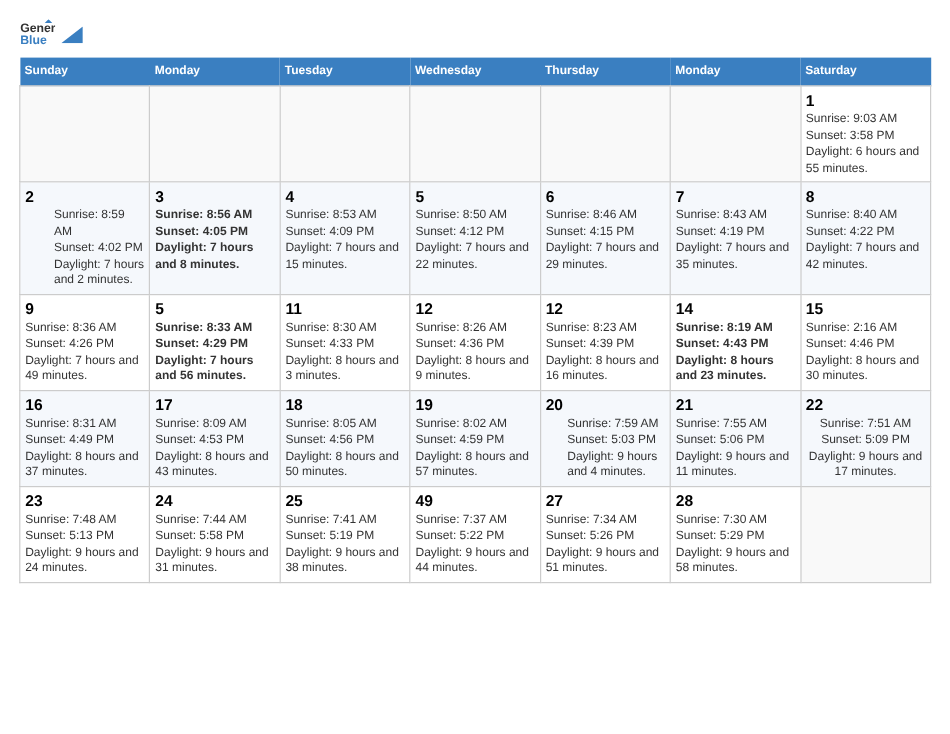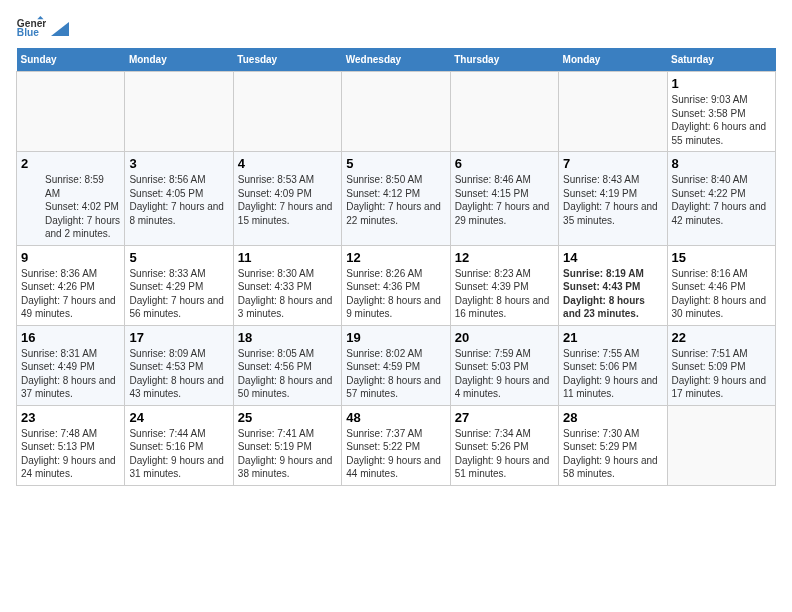--- a/index.html
+++ b/index.html
@@ -134,21 +134,21 @@
       </tr>
       <tr>
         <td>
           <span class="day-number">2</span>
           <div class="day-info" style="white-space: pre-line; margin-left: 24px;">Sunrise: 8:59 AM
 Sunset: 4:02 PM
 Daylight: 7 hours and 2 minutes.</div>
         </td>
         <td>
           <span class="day-number">3</span>
-          <div class="day-info" style="white-space: pre-line;">Sunrise: 8:56 AM
+          <div class="day-info" style="white-space: pre-line; font-weight: bold;">Sunrise: 8:56 AM
 Sunset: 4:05 PM
 Daylight: 7 hours and 8 minutes.</div>
         </td>
         <td>
           <span class="day-number">4</span>
           <div class="day-info" style="white-space: pre-line;">Sunrise: 8:53 AM
 Sunset: 4:09 PM
 Daylight: 7 hours and 15 minutes.</div>
         </td>
         <td>
@@ -178,21 +178,21 @@
       </tr>
       <tr>
         <td>
           <span class="day-number">9</span>
           <div class="day-info" style="white-space: pre-line;">Sunrise: 8:36 AM
 Sunset: 4:26 PM
 Daylight: 7 hours and 49 minutes.</div>
         </td>
         <td>
           <span class="day-number">5</span>
-          <div class="day-info" style="white-space: pre-line;">Sunrise: 8:33 AM
+          <div class="day-info" style="white-space: pre-line; font-weight: bold;">Sunrise: 8:33 AM
 Sunset: 4:29 PM
 Daylight: 7 hours and 56 minutes.</div>
         </td>
         <td>
           <span class="day-number">11</span>
           <div class="day-info" style="white-space: pre-line;">Sunrise: 8:30 AM
 Sunset: 4:33 PM
 Daylight: 8 hours and 3 minutes.</div>
         </td>
         <td>
@@ -208,21 +208,21 @@
 Daylight: 8 hours and 16 minutes.</div>
         </td>
         <td>
           <span class="day-number">14</span>
           <div class="day-info" style="white-space: pre-line; font-weight: bold;">Sunrise: 8:19 AM
 Sunset: 4:43 PM
 Daylight: 8 hours and 23 minutes.</div>
         </td>
         <td>
           <span class="day-number">15</span>
-          <div class="day-info" style="white-space: pre-line;">Sunrise: 8:16 AM
+          <div class="day-info" style="white-space: pre-line;">Sunrise: 2:16 AM
 Sunset: 4:46 PM
 Daylight: 8 hours and 30 minutes.</div>
         </td>
       </tr>
       <tr>
         <td>
           <span class="day-number">16</span>
           <div class="day-info" style="white-space: pre-line;">Sunrise: 8:31 AM
 Sunset: 4:49 PM
 Daylight: 8 hours and 37 minutes.</div>
@@ -240,58 +240,58 @@
 Daylight: 8 hours and 50 minutes.</div>
         </td>
         <td>
           <span class="day-number">19</span>
           <div class="day-info" style="white-space: pre-line;">Sunrise: 8:02 AM
 Sunset: 4:59 PM
 Daylight: 8 hours and 57 minutes.</div>
         </td>
         <td>
           <span class="day-number">20</span>
-          <div class="day-info" style="white-space: pre-line;">Sunrise: 7:59 AM
+          <div class="day-info" style="white-space: pre-line; margin-left: 18px;">Sunrise: 7:59 AM
 Sunset: 5:03 PM
 Daylight: 9 hours and 4 minutes.</div>
         </td>
         <td>
           <span class="day-number">21</span>
           <div class="day-info" style="white-space: pre-line;">Sunrise: 7:55 AM
 Sunset: 5:06 PM
 Daylight: 9 hours and 11 minutes.</div>
         </td>
         <td>
           <span class="day-number">22</span>
-          <div class="day-info" style="white-space: pre-line;">Sunrise: 7:51 AM
+          <div class="day-info" style="white-space: pre-line; text-align: center;">Sunrise: 7:51 AM
 Sunset: 5:09 PM
 Daylight: 9 hours and 17 minutes.</div>
         </td>
       </tr>
       <tr>
         <td>
           <span class="day-number">23</span>
           <div class="day-info" style="white-space: pre-line;">Sunrise: 7:48 AM
 Sunset: 5:13 PM
 Daylight: 9 hours and 24 minutes.</div>
         </td>
         <td>
           <span class="day-number">24</span>
           <div class="day-info" style="white-space: pre-line;">Sunrise: 7:44 AM
-Sunset: 5:16 PM
+Sunset: 5:58 PM
 Daylight: 9 hours and 31 minutes.</div>
         </td>
         <td>
           <span class="day-number">25</span>
           <div class="day-info" style="white-space: pre-line;">Sunrise: 7:41 AM
 Sunset: 5:19 PM
 Daylight: 9 hours and 38 minutes.</div>
         </td>
         <td>
-          <span class="day-number">48</span>
+          <span class="day-number">49</span>
           <div class="day-info" style="white-space: pre-line;">Sunrise: 7:37 AM
 Sunset: 5:22 PM
 Daylight: 9 hours and 44 minutes.</div>
         </td>
         <td>
           <span class="day-number">27</span>
           <div class="day-info" style="white-space: pre-line;">Sunrise: 7:34 AM
 Sunset: 5:26 PM
 Daylight: 9 hours and 51 minutes.</div>
         </td>

